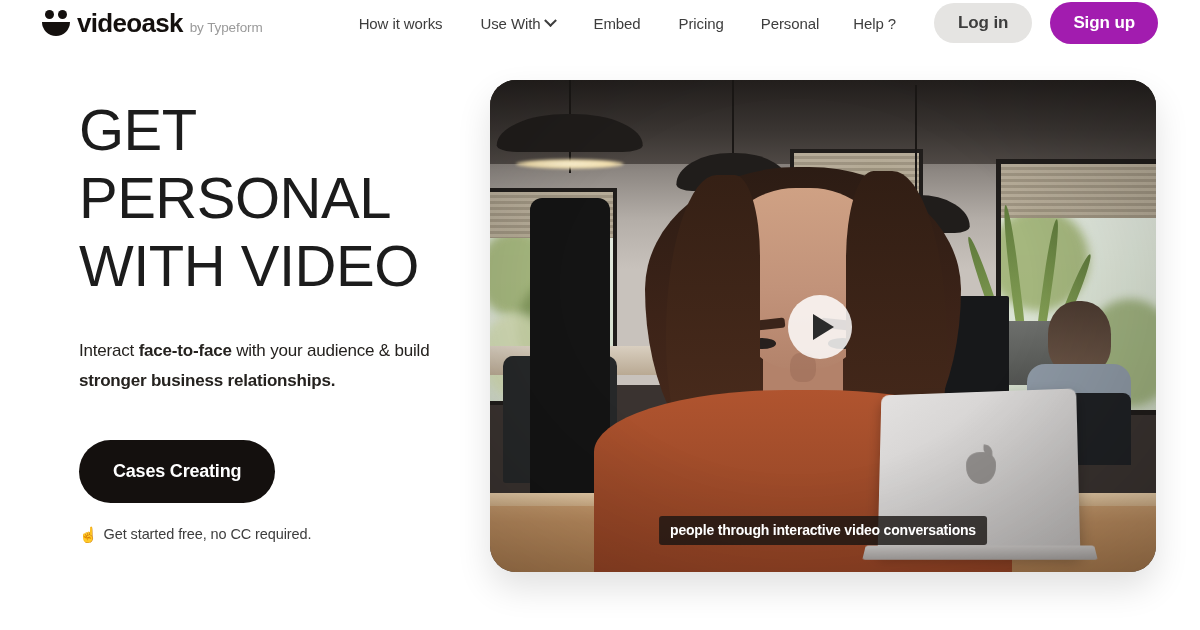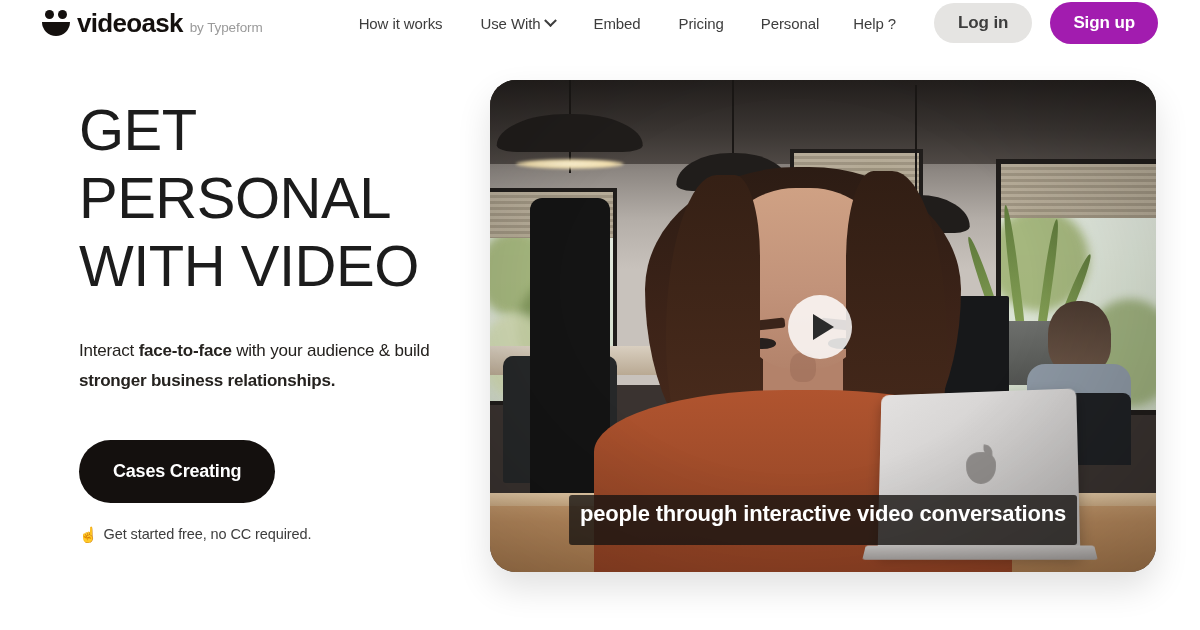--- a/index.html
+++ b/index.html
@@ -473,24 +473,24 @@
   }
 
   
   .caption {
     position: absolute;
     left: 50%;
     bottom: 27px;
     transform: translateX(-50%);
     background: rgba(24,20,18,.80);
     color: #ffffff;
-    font-size: 22px;
+    font-size: 14px;
     font-weight: bold;
     letter-spacing: -0.2px;
-    padding: 6px 11px 18px;
+    padding: 6px 11px 7px;
     border-radius: 3px;
     white-space: nowrap;
   }
 
   .vignette {
     position: absolute; inset: 0;
     background: radial-gradient(ellipse at 46% 42%, rgba(0,0,0,0) 46%, rgba(0,0,0,.22) 100%);
     pointer-events: none;
   }
 </style>

